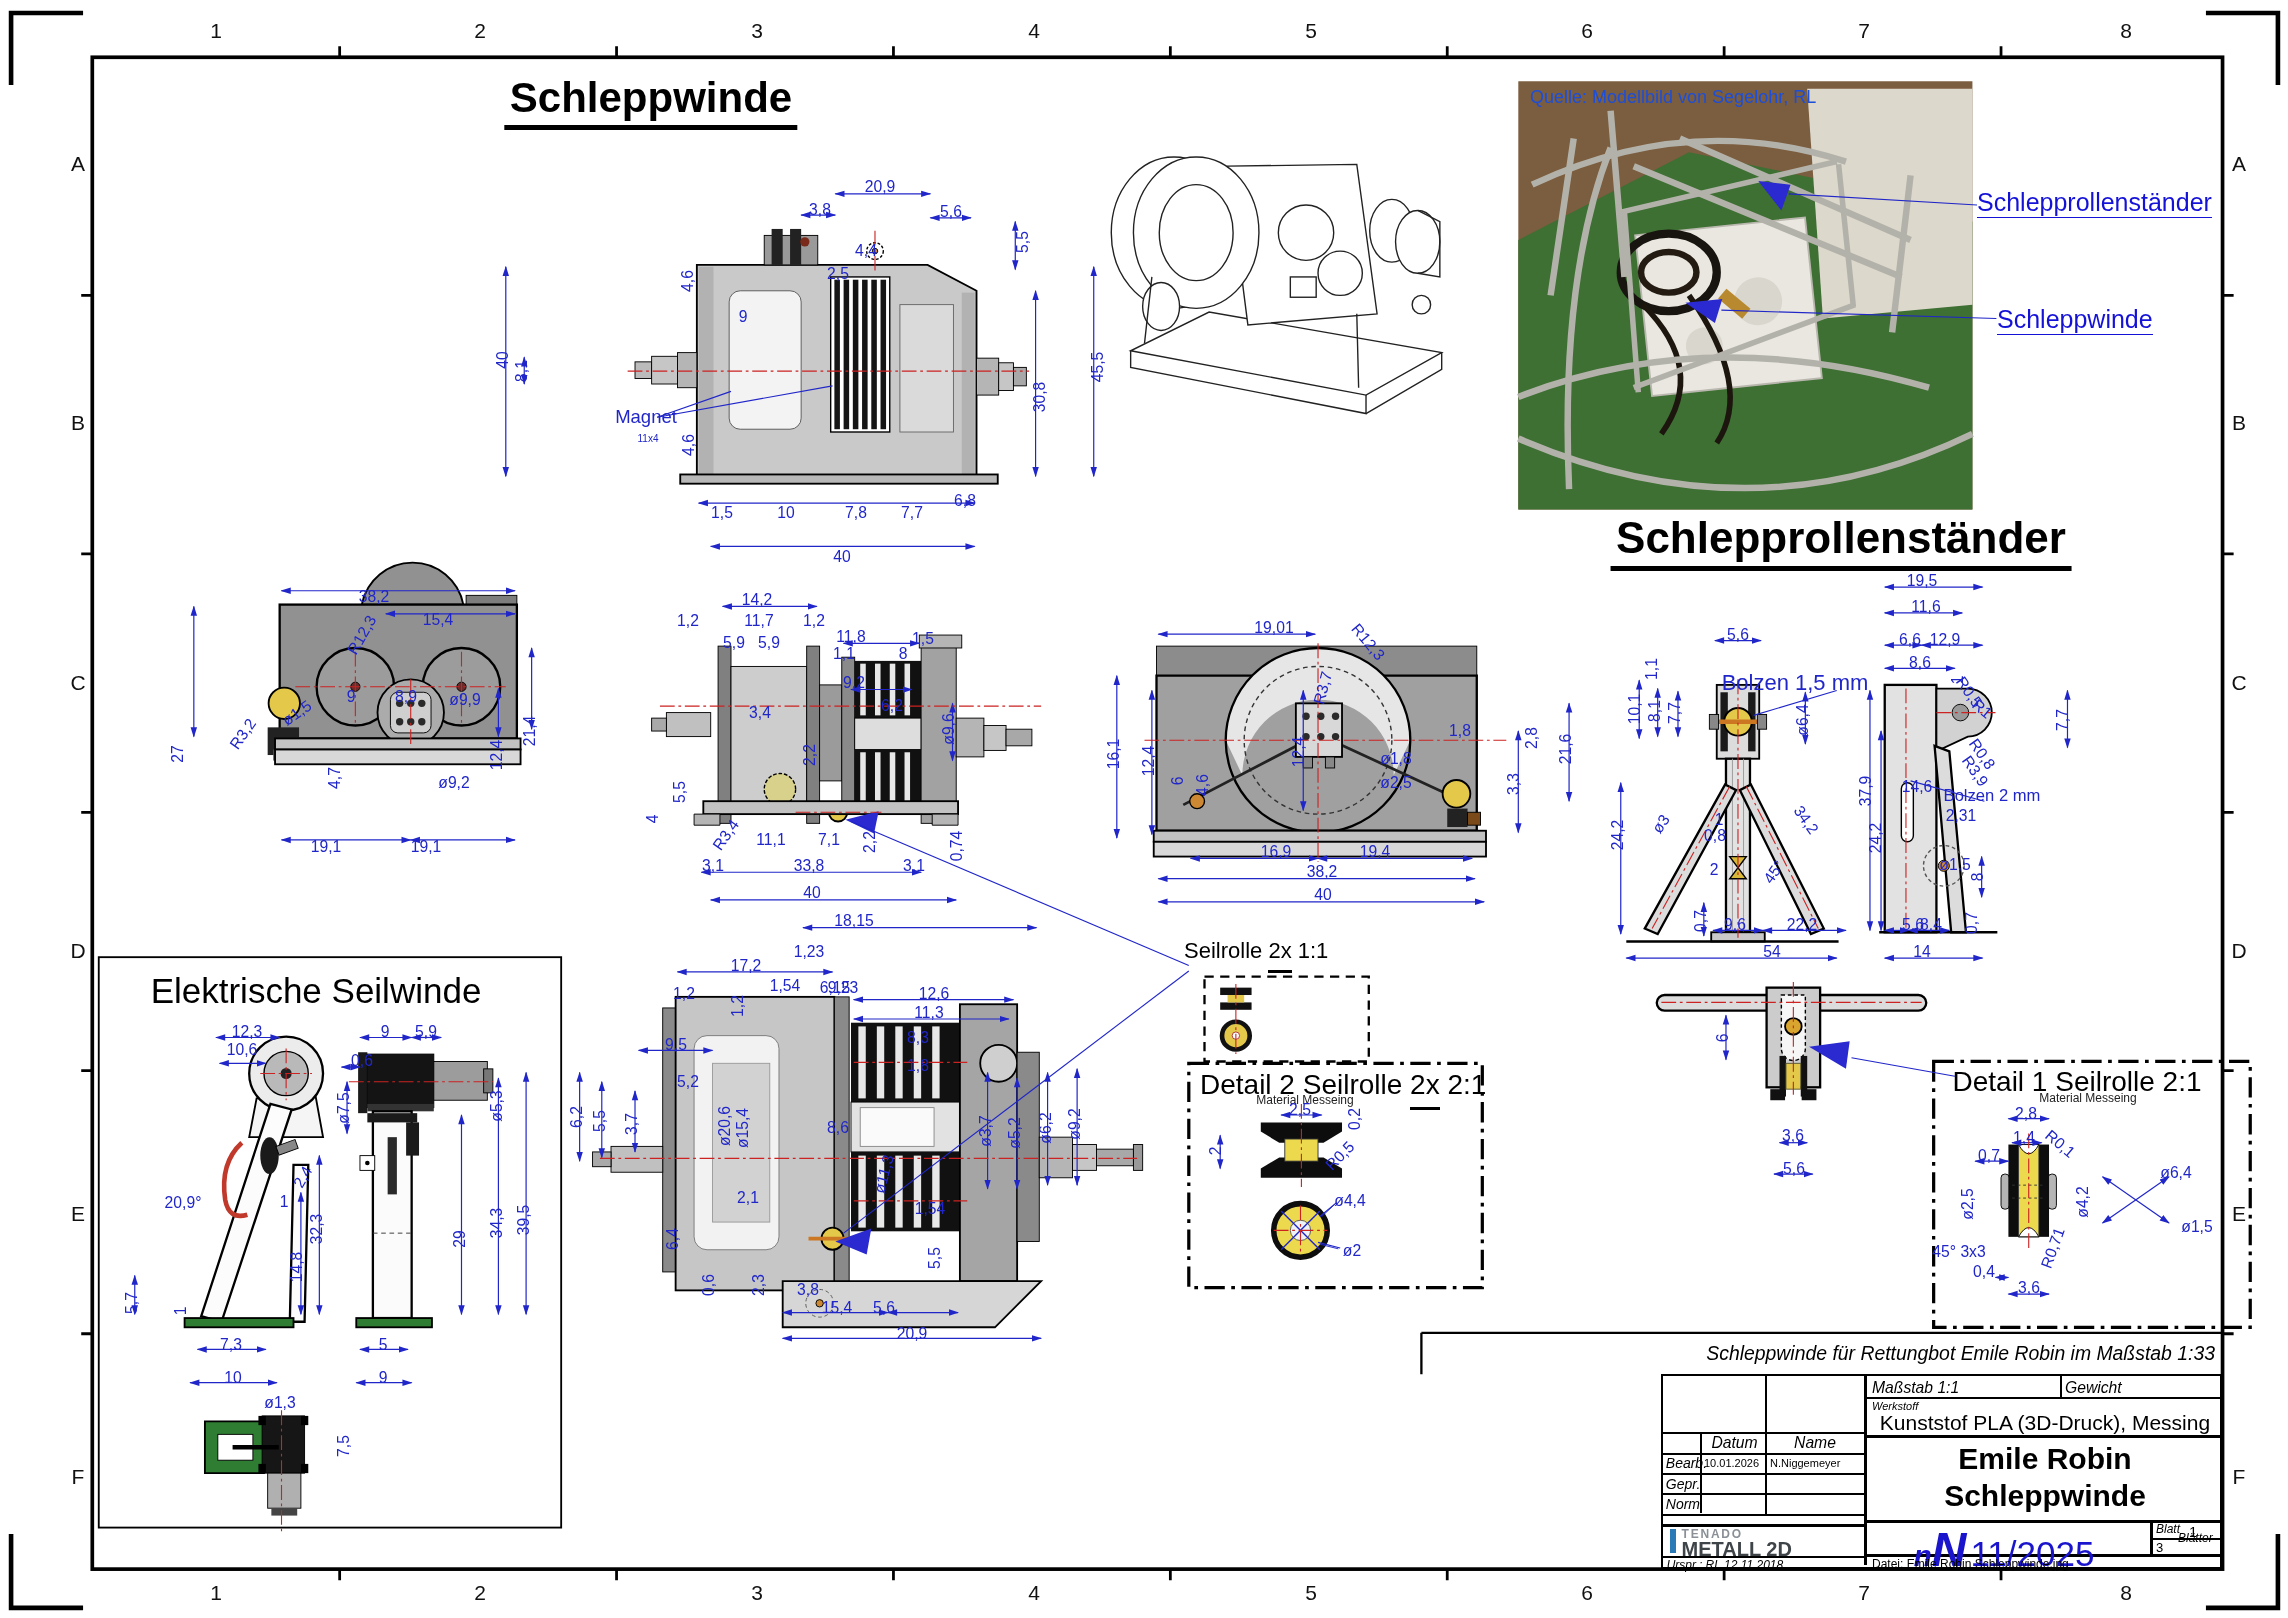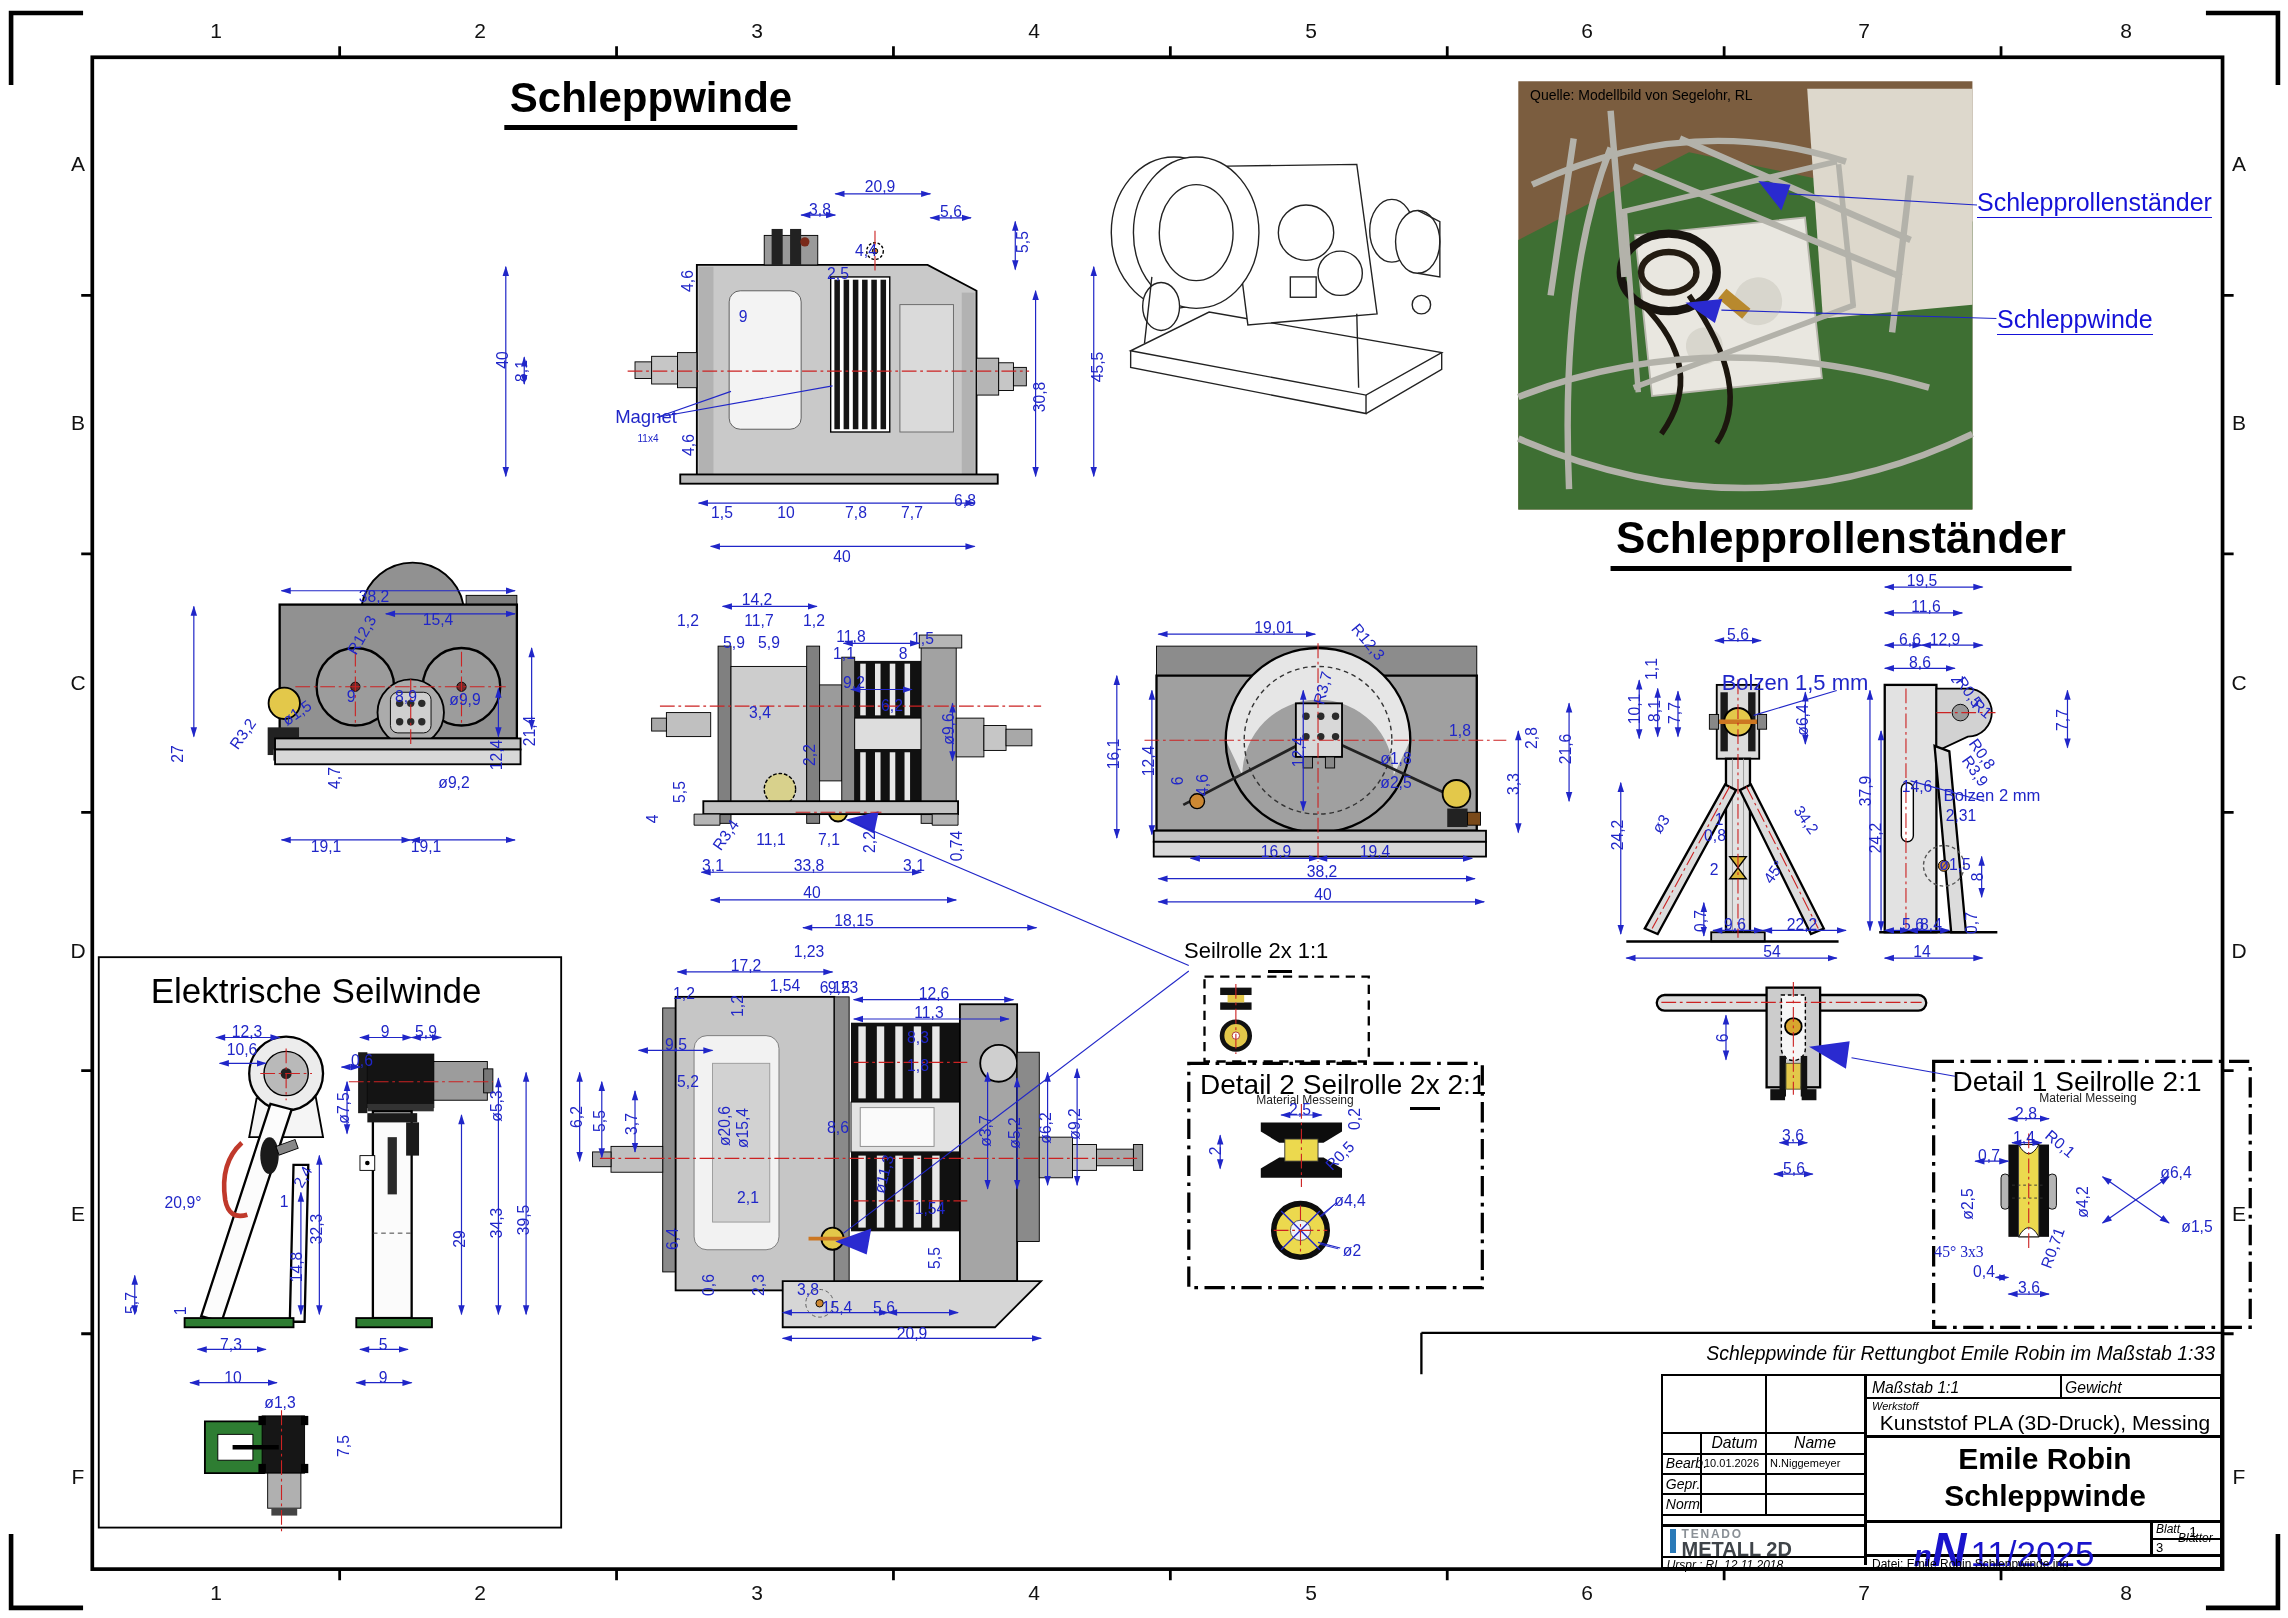--- a/index.html
+++ b/index.html
@@ -6,21 +6,21 @@
   #sheet{position:relative;width:2289px;height:1619px;background:#fff;overflow:hidden}
   .abs{position:absolute}
   .dim{position:absolute;color:#2026c8;font-size:15.7px;line-height:1;white-space:nowrap;transform:translate(-50%,-50%)}
   .gridlab{position:absolute;font-size:21px;color:#111;transform:translate(-50%,-50%)}
   .h-main{position:absolute;font-weight:bold;font-size:42px;color:#000;border-bottom:5.5px solid #000;padding:0 5.5px 2.8px 5.5px;transform:translate(-50%,0);white-space:nowrap}
   .h-sub{position:absolute;font-size:35px;color:#000;transform:translate(-50%,0);white-space:nowrap}
   .lbl-blue{position:absolute;color:#1512d8;font-size:25px;border-bottom:1.8px solid #1512d8;white-space:nowrap}
   .det-title{position:absolute;font-size:28px;color:#000;white-space:nowrap}
   .det-title u{text-decoration:none;border-bottom:3.7px solid #000;padding-bottom:7px}
   .mat{position:absolute;font-size:12px;color:#222;transform:translate(-50%,0);white-space:nowrap}
-  .caption{position:absolute;font-size:14px;color:#000000;white-space:nowrap}
+  .caption{position:absolute;font-size:18px;color:#1d4ed8;white-space:nowrap}
   .footnote{position:absolute;font-size:19.4px;font-style:italic;color:#000;transform:translate(-100%,-50%);white-space:nowrap}
   
   #tblock{position:absolute;left:1661px;top:1374px;width:561px;height:195px;border:2.8px solid #000;box-sizing:border-box;background:#fff}
   .tbl{position:absolute;background:#000}
   .tbt{position:absolute;white-space:nowrap;color:#000}
   .it{font-style:italic}
   .sig{color:#1a14cc;font-style:italic;font-weight:bold}
 </style>
 </head>
 <body>
@@ -754,21 +754,21 @@
       <span class="dim" style="left: 1350px; top: 1201px; transform: translate(-50%, -50%) rotate(0deg);">ø4,4</span>
       <span class="dim" style="left: 1352px; top: 1251px; transform: translate(-50%, -50%) rotate(0deg);">ø2</span>
       <span class="dim" style="left: 2026px; top: 1114px; transform: translate(-50%, -50%) rotate(0deg);">2,8</span>
       <span class="dim" style="left: 2024px; top: 1138px; transform: translate(-50%, -50%) rotate(0deg);">1,4</span>
       <span class="dim" style="left: 2060px; top: 1144px; transform: translate(-50%, -50%) rotate(40deg);">R0,1</span>
       <span class="dim" style="left: 1989px; top: 1156px; transform: translate(-50%, -50%) rotate(0deg);">0,7</span>
       <span class="dim" style="left: 2176px; top: 1173px; transform: translate(-50%, -50%) rotate(0deg);">ø6,4</span>
       <span class="dim" style="left: 1968px; top: 1204px; transform: translate(-50%, -50%) rotate(-90deg);">ø2,5</span>
       <span class="dim" style="left: 2083px; top: 1202px; transform: translate(-50%, -50%) rotate(-90deg);">ø4,2</span>
       <span class="dim" style="left: 2197px; top: 1227px; transform: translate(-50%, -50%) rotate(0deg);">ø1,5</span>
-      <span class="dim" style="left: 1959px; top: 1252px; transform: translate(-50%, -50%) rotate(0deg); font-family: Liberation Serif, serif;">45° 3x3</span>
+      <span class="dim" style="left: 1959px; top: 1252px; transform: translate(-50%, -50%) rotate(0deg);">45° 3x3</span>
       <span class="dim" style="left: 1984px; top: 1272px; transform: translate(-50%, -50%) rotate(0deg);">0,4</span>
       <span class="dim" style="left: 2029px; top: 1288px; transform: translate(-50%, -50%) rotate(0deg);">3,6</span>
       <span class="dim" style="left: 2053px; top: 1248px; transform: translate(-50%, -50%) rotate(-70deg);">R0,71</span>
     </div>
 
   <div id="tblock">
     <div class="tbl" style="left:201px;top:0;width:2.8px;height:189px"></div>
     <div class="tbl" style="left:102px;top:0;width:1.8px;height:138px"></div>
     <div class="tbl" style="left:37px;top:56px;width:1.8px;height:81px"></div>
     <div class="tbl" style="left:0;top:56px;width:201px;height:1.8px"></div>

